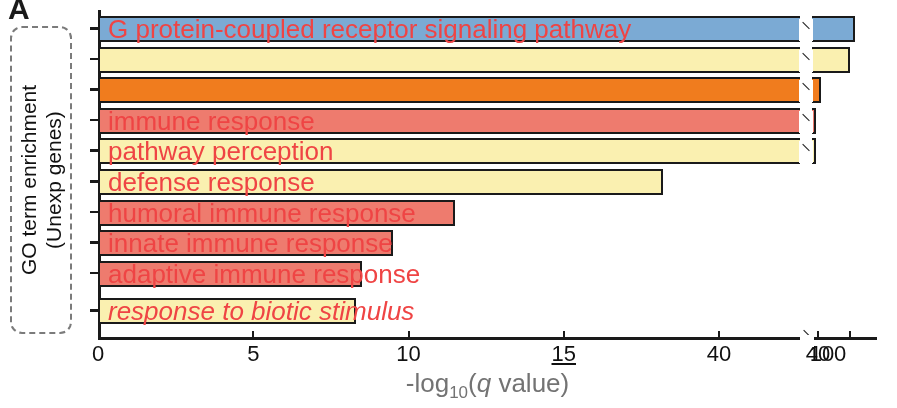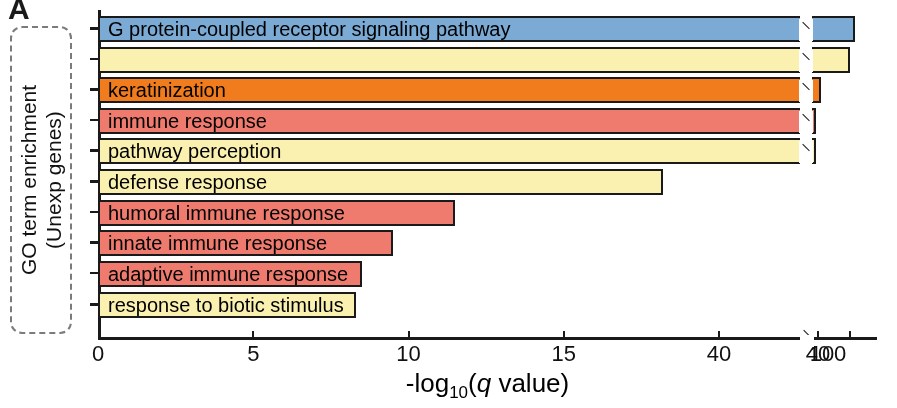--- a/index.html
+++ b/index.html
@@ -114,23 +114,23 @@
     height: 26px;
     box-sizing: border-box;
     border: 2px solid #1a1a1a;
   }
   .bar-label {
     position: absolute;
     left: 10px;
     top: 0px;
     height: 44px;
     line-height: 26px;
-    font-size: 20px;
+    font-size: 26px;
     white-space: nowrap;
-    color: #000000;
+    color: #ef4444;
     pointer-events: none;
   }
   .tick-stub {
     position: absolute;
     left: -8px;
     top: 11px;
     width: 9px;
     height: 2.5px;
     background: #1a1a1a;
   }
@@ -146,21 +146,21 @@
     width: 14px;
   }
   #xlabel {
     position: absolute;
     left: 98px;
     top: 368px;
     width: 779px;
     text-align: center;
     font-size: 26px;
     line-height: 30px;
-    color: #000000;
+    color: #737373;
   }
   #xlabel .ital { font-style: italic; }
   #xlabel .sub {
     font-size: 17px;
     vertical-align: sub;
   }
 </style>
 </head>
 <body>
 
@@ -190,21 +190,20 @@
         <div class="bar" style="width: 702px; background: rgb(250, 240, 176); border-right: none;"></div>
         <div class="bar-seg2" style="left: 714px; width: 38px; background: rgb(250, 240, 176); border-left: none;"></div>
         <div class="break-mark" style="left: 701px; top: 3px; height: 22px;">⸌</div>
         <div class="tick-stub"></div>
       </div>
       <div class="bar-row" style="top: 67.2px; width: 780px;">
         <div class="bar" style="width: 702px; background: rgb(240, 124, 30); border-right: none;"></div>
         <div class="bar-seg2" style="left: 714px; width: 8.66667px; background: rgb(240, 124, 30); border-left: none;"></div>
         <div class="break-mark" style="left: 701px; top: 3px; height: 22px;">⸌</div>
         <div class="tick-stub"></div>
-        <div class="bar-label">keratinization</div>
       </div>
       <div class="bar-row" style="top: 97.8px; width: 780px;">
         <div class="bar" style="width: 702px; background: rgb(238, 123, 110); border-right: none;"></div>
         <div class="bar-seg2" style="left: 714px; width: 4px; background: rgb(238, 123, 110); border-left: none;"></div>
         <div class="break-mark" style="left: 701px; top: 3px; height: 22px;">⸌</div>
         <div class="tick-stub"></div>
         <div class="bar-label">immune response</div>
       </div>
       <div class="bar-row" style="top: 128.4px; width: 780px;">
         <div class="bar" style="width: 702px; background: rgb(250, 240, 176); border-right: none;"></div>
@@ -226,38 +225,38 @@
       <div class="bar-row" style="top: 250.8px; width: 780px;">
         <div class="bar" style="width: 263.925px; background: rgb(238, 123, 110);"></div>
         <div class="tick-stub"></div>
         <div class="bar-label">adaptive immune response</div>
       </div>
       <div class="bar-row" style="top: 220.2px; width: 780px;">
         <div class="bar" style="width: 294.975px; background: rgb(238, 123, 110);"></div>
         <div class="tick-stub"></div>
         <div class="bar-label">innate immune response</div>
       </div>
-      <div class="bar-row" style="top: 282px; width: 780px;">
+      <div class="bar-row" style="top: 288px; width: 780px; font-style: italic;">
         <div class="bar" style="width: 257.715px; background: rgb(250, 240, 176);"></div>
         <div class="tick-stub"></div>
         <div class="bar-label">response to biotic stimulus</div>
       </div>
     </div>
 
   <div id="xlabel">
     <span>-log</span><span class="sub">10</span><span>(</span><span class="ital">q</span><span> value)</span>
   </div>
 
 <div class="ticklabel" style="left: 98px;">0</div>
     <div class="tick" style="left: 252.25px;"></div>
     <div class="ticklabel" style="left: 253.25px;">5</div>
     <div class="tick" style="left: 407.5px;"></div>
     <div class="ticklabel" style="left: 408.5px;">10</div>
     <div class="tick" style="left: 562.75px;"></div>
-    <div class="ticklabel" style="left: 563.75px;">15</div>
+    <div class="ticklabel" style="left: 563.75px; text-decoration: underline;">15</div>
     <div class="tick" style="left: 718px;"></div>
     <div class="ticklabel" style="left: 719px;">40</div>
     <div class="tick" style="left: 817px;"></div>
     <div class="ticklabel" style="left: 818px; text-align: right;">40</div>
     <div class="tick" style="left: 849px;"></div>
     <div class="ticklabel" style="left: 800px; margin-left: 28px;">100</div>
     <div class="break-mark" style="left: 800px; top: 327px;">⸌</div>
     <div style="position: absolute; left: 801px; top: 335px; width: 10px; height: 7px; background: rgb(255, 255, 255);"></div>
   </div>
 

